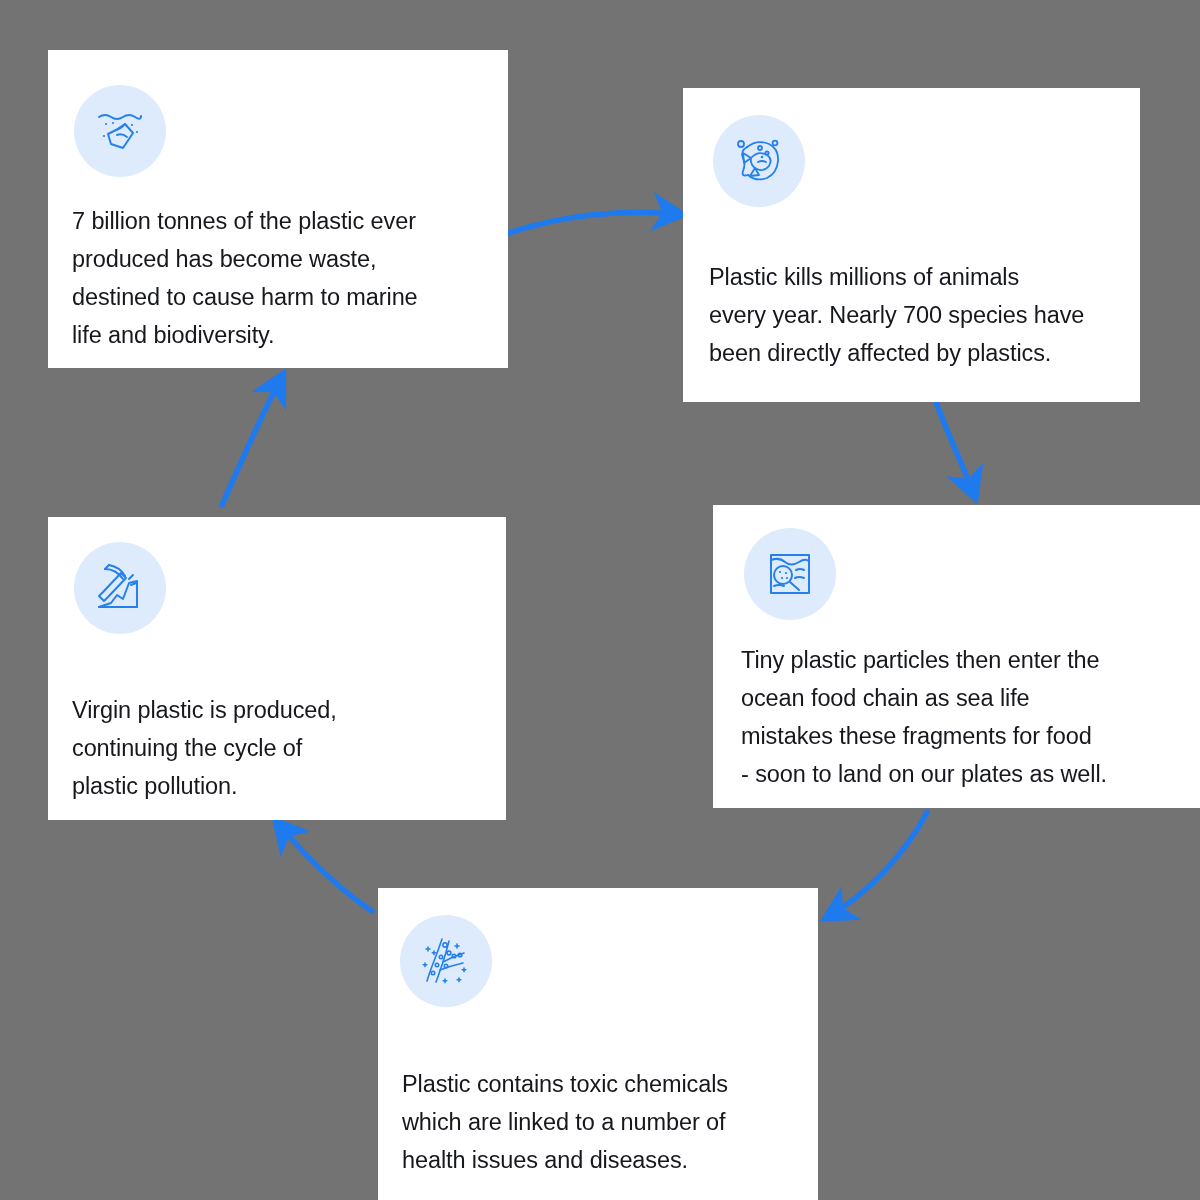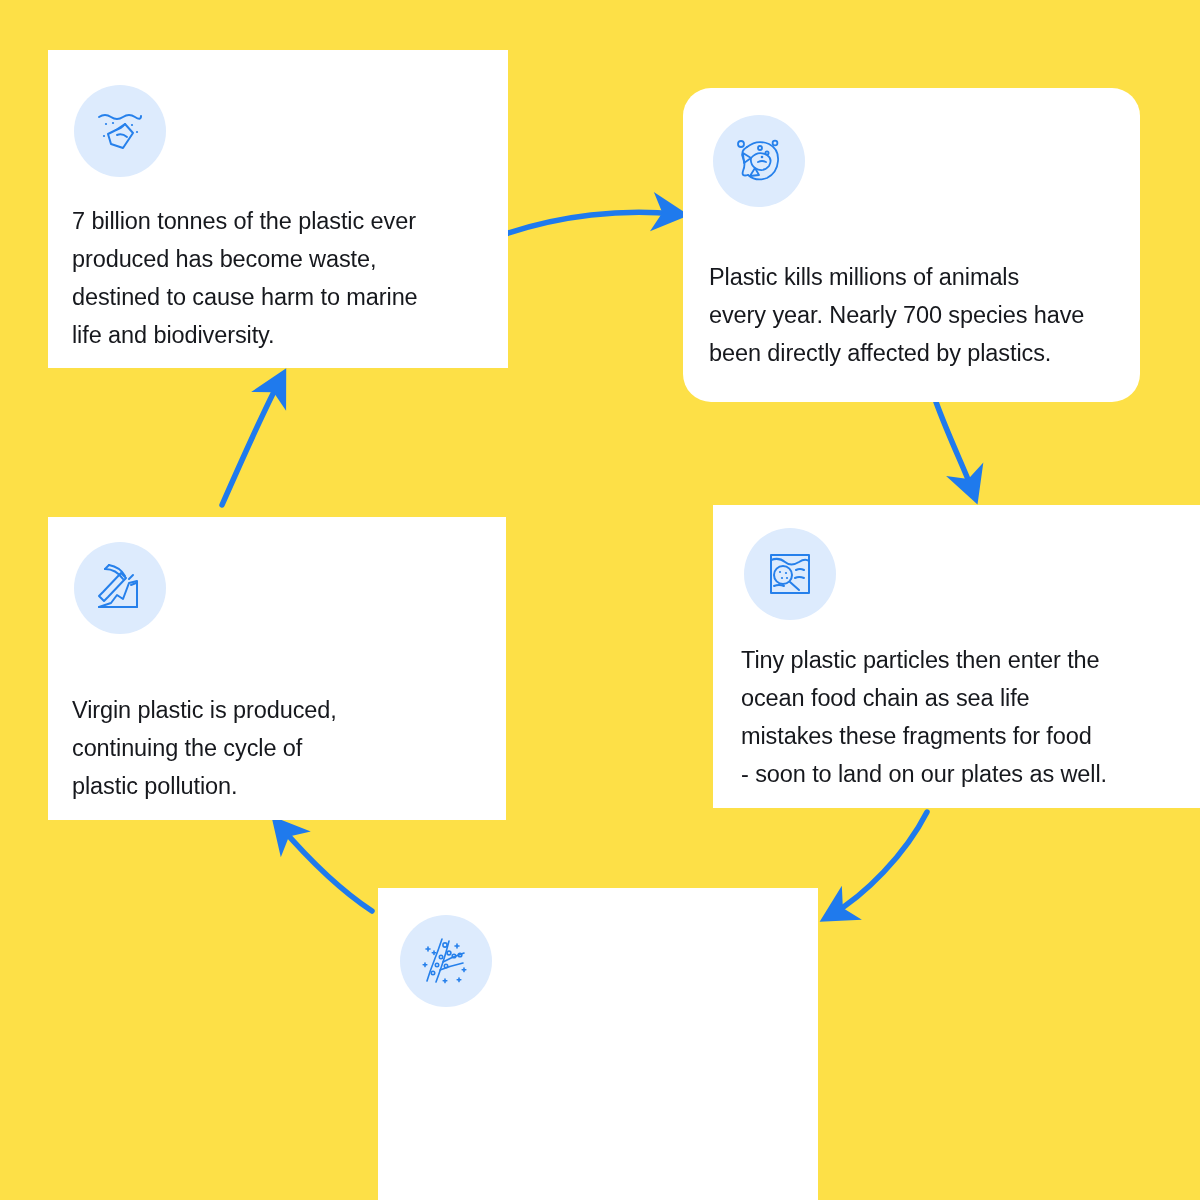--- a/index.html
+++ b/index.html
@@ -4,21 +4,21 @@
 <style>
   html, body {
     margin: 0;
     padding: 0;
     background: #000000;
   }
   #canvas {
     position: relative;
     width: 1200px;
     height: 1200px;
-    background: #fde047;
+    background: #737373;
     overflow: hidden;
     font-family: "Liberation Sans", sans-serif;
   }
   .card {
     position: absolute;
     background: #ffffff;
     box-sizing: border-box;
     padding: 0;
     z-index: 3;
   }
@@ -84,21 +84,21 @@
         <path d="M34 22 Q30 27 25 28"></path>
         <path d="M26 33 Q31 31 36 35"></path>
       </svg>
     </div>
     <div class="card-text" style="left:24px; top:152px; width:420px;">7 billion tonnes of the plastic ever
 produced has become waste,
 destined to cause harm to marine
 life and biodiversity.</div>
   </div>
 
-  <div class="card" style="left:683px; top:88px; width:457px; height:314px;border-radius:28px;">
+  <div class="card" style="left:683px; top:88px; width:457px; height:314px;">
     <div class="icon-badge" style="left:30px; top:27px; width:92px; height:92px;">
       <svg width="60" height="60" viewBox="0 0 60 60" fill="none" stroke="#2680eb" stroke-width="1.8" stroke-linecap="round" stroke-linejoin="round">
         <path d="M18 16 Q28 8 40 13 Q50 18 49 30 Q48 42 38 47 Q27 51 19 44"></path>
         <path d="M18 16 Q11 20 14 27 Q17 33 14 40 Q12 46 19 44"></path>
         <circle cx="12" cy="13" r="3"></circle>
         <circle cx="46" cy="12" r="2.4"></circle>
         <circle cx="31" cy="17" r="2"></circle>
         <circle cx="38" cy="22" r="1.6"></circle>
         <path d="M22 27 Q29 19 38 24 Q44 28 40 35 Q34 42 26 37 Q21 33 22 27 Z"></path>
         <circle cx="33" cy="26" r="1.3" fill="#2680eb" stroke="none"></circle>
@@ -151,20 +151,23 @@
         <circle cx="17" cy="42" r="1.7"></circle>
         <path d="M12 16 l0 4 M10 18 l4 0"></path>
         <path d="M41 13 l0 4 M39 15 l4 0"></path>
         <path d="M9 32 l0 3.6 M7.2 33.8 l3.6 0"></path>
         <path d="M48 37 l0 3.6 M46.2 38.8 l3.6 0"></path>
         <path d="M29 48 l0 3.6 M27.2 49.8 l3.6 0"></path>
         <path d="M43 47 l0 3.6 M41.2 48.8 l3.6 0"></path>
         <path d="M18 20 l0 3.4 M16.3 21.7 l3.4 0"></path>
       </svg>
     </div>
+    <div class="card-text" style="left:24px; top:177px; width:410px;">Plastic contains toxic chemicals
+which are linked to a number of
+health issues and diseases.</div>
   </div>
 
   <div class="card" style="left:48px; top:505px; width:458px; height:303px;margin-top:12px;">
     <div class="icon-badge" style="left:26px; top:25px; width:92px; height:92px;">
       <svg width="58" height="58" viewBox="0 0 58 58" fill="none" stroke="#2680eb" stroke-width="2" stroke-linecap="round" stroke-linejoin="round">
         <path d="M14 10 Q25 10 32 20"></path>
         <path d="M18 6 Q29 8 34 17"></path>
         <path d="M14 10 L18 6"></path>
         <path d="M30 14 L12 33 L8 37 L13 42 L17 38 L35 19 Z"></path>
         <path d="M38 20 L42 16"></path>

